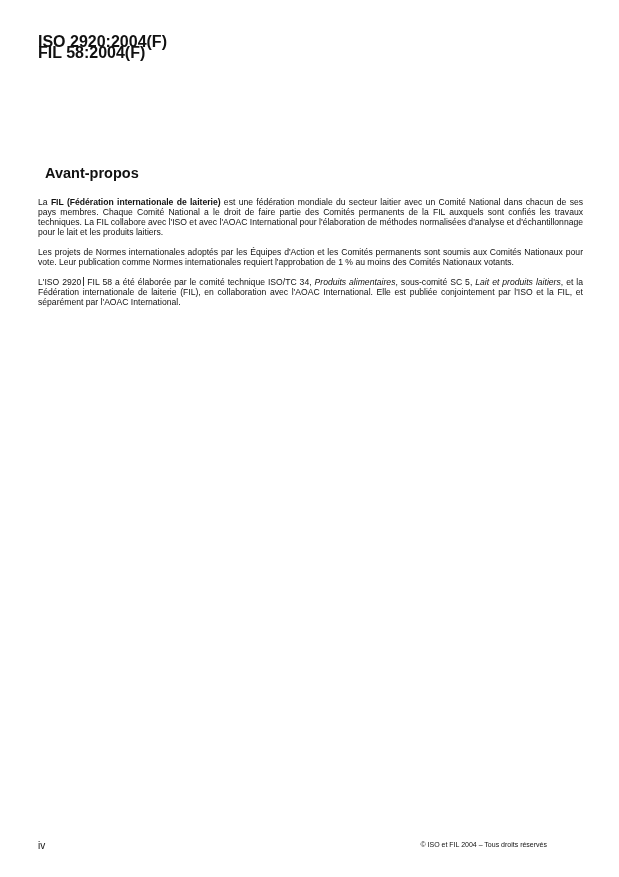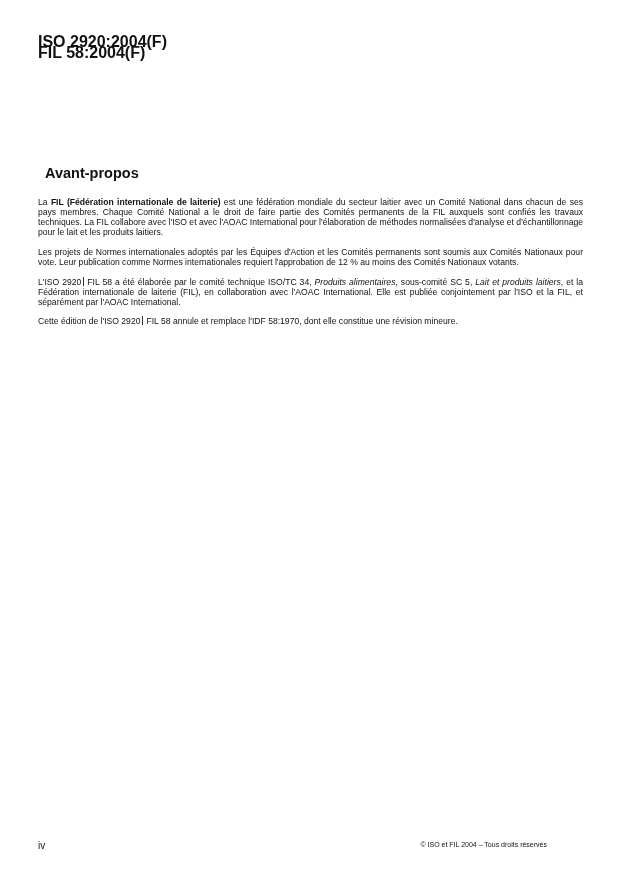--- a/index.html
+++ b/index.html
@@ -19,19 +19,18 @@
 
 <div class="header">
   <div>ISO 2920:2004(F)</div>
   <div>FIL 58:2004(F)</div>
 </div>
 
 <h1 class="title">Avant-propos</h1>
 
 <div class="body">
   <p><span>La </span><b>FIL (Fédération internationale de laiterie)</b><span> est une fédération mondiale du secteur laitier avec un Comité National dans chacun de ses pays membres. Chaque Comité National a le droit de faire partie des Comités permanents de la FIL auxquels sont confiés les travaux techniques. La FIL collabore avec l'ISO et avec l'AOAC International pour l'élaboration de méthodes normalisées d'analyse et d'échantillonnage pour le lait et les produits laitiers.</span></p>
-  <p>Les projets de Normes internationales adoptés par les Équipes d'Action et les Comités permanents sont soumis aux Comités Nationaux pour vote. Leur publication comme Normes internationales requiert l'approbation de 12 % au moins des Comités Nationaux votants.</p>
+  <p>Les projets de Normes internationales adoptés par les Équipes d'Action et les Comités permanents sont soumis aux Comités Nationaux pour vote. Leur publication comme Normes internationales requiert l'approbation de 1 % au moins des Comités Nationaux votants.</p>
   <p><span>L'ISO 2920</span><span class="sep"></span><span>FIL 58 a été élaborée par le comité technique ISO/TC 34, </span><i>Produits alimentaires</i><span>, sous-comité SC 5, </span><i>Lait et produits laitiers</i><span>, et la Fédération internationale de laiterie (FIL), en collaboration avec l'AOAC International. Elle est publiée conjointement par l'ISO et la FIL, et séparément par l'AOAC International.</span></p>
-  <p class="last"><span>Cette édition de l'ISO 2920</span><span class="sep"></span><span>FIL 58 annule et remplace l'IDF 58:1970, dont elle constitue une révision mineure.</span></p>
 </div>
 
 <div class="footer-left">iv</div>
 <div class="footer-right">© ISO et FIL 2004 – Tous droits réservés</div>
 
 </body></html>

